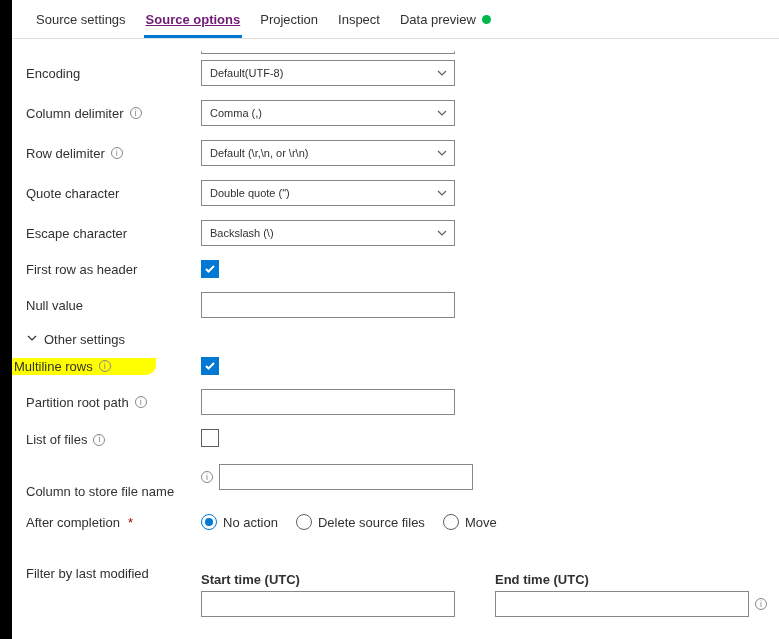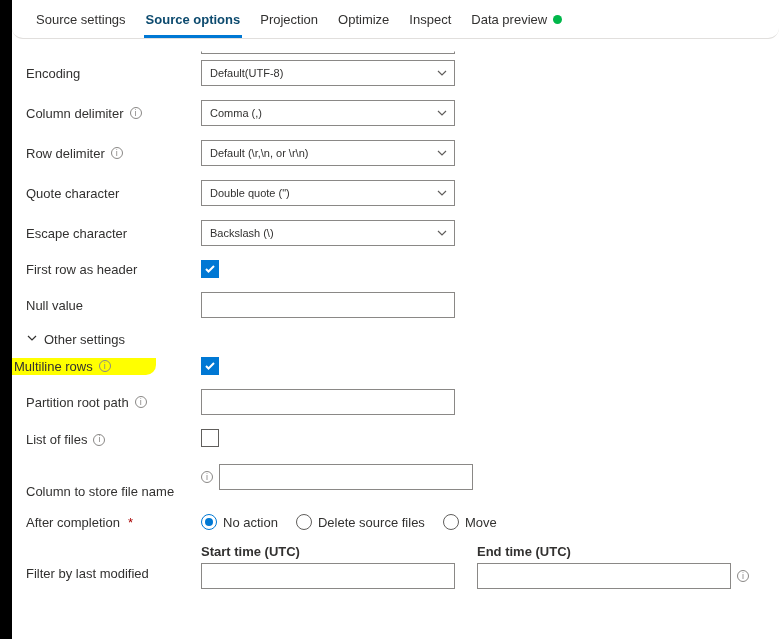--- a/index.html
+++ b/index.html
@@ -20,34 +20,34 @@
     overflow: hidden;
   }
   
   .tabs {
     display: flex;
     align-items: flex-end;
     height: 38px;
     gap: 0;
     border-bottom: 1px solid #e1dfdd;
     padding: 0 14px;
-    border-radius: 11px;
   }
   .tab {
     padding: 0 10px;
     height: 38px;
     display: flex;
     align-items: center;
     color: #323130;
     cursor: pointer;
     position: relative;
   }
   .tab.active {
-    color: #0c4a6e;
+    color: #701a75;
     font-weight: 600;
+    text-decoration: underline;
   }
   .tab.active::after {
     content: "";
     position: absolute;
     left: 8px;
     right: 8px;
     bottom: 0;
     height: 3px;
     background: #0078d4;
   }
@@ -187,21 +187,22 @@
   .radio.selected .radio-circle::after {
     content: "";
     width: 8px;
     height: 8px;
     background: #0078d4;
     border-radius: 50%;
   }
   
   .time-pair {
     display: flex;
-    gap: 22px;
+    gap: 40px;
+    margin-top: 28px;
   }
   .time-field .time-label {
     font-weight: 600;
     font-size: 13px;
     margin-bottom: 4px;
   }
   .time-input {
     height: 26px;
     border: 1px solid #8a8886;
     box-sizing: border-box;
@@ -221,23 +222,20 @@
 
   <div class="tabs">
     <div class="tab">
         <span>Source settings</span>
       </div>
     <div class="tab active">
         <span>Source options</span>
       </div>
     <div class="tab">
         <span>Projection</span>
-      </div>
-    <div class="tab">
-        <span>Optimize</span>
       </div>
     <div class="tab">
         <span>Inspect</span>
       </div>
     <div class="tab">
       <span>Data preview</span>
       <span class="status-dot"></span>
     </div>
   </div>
 

